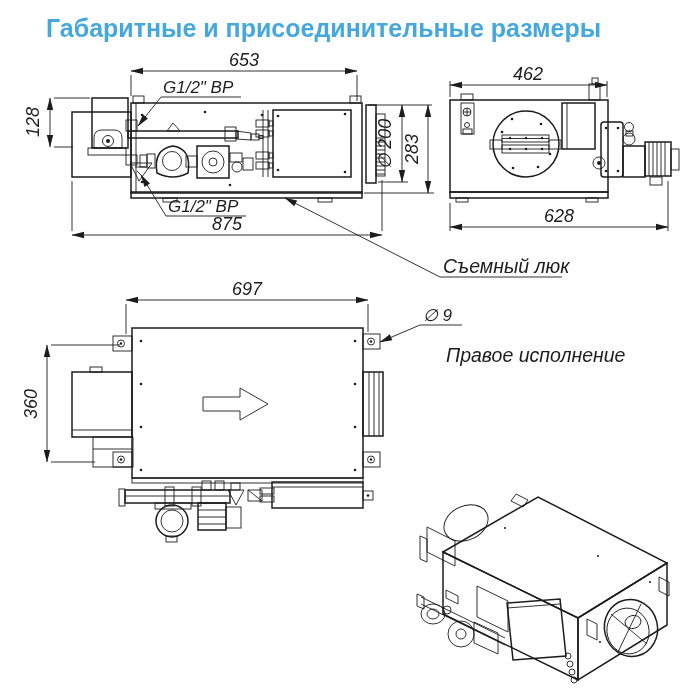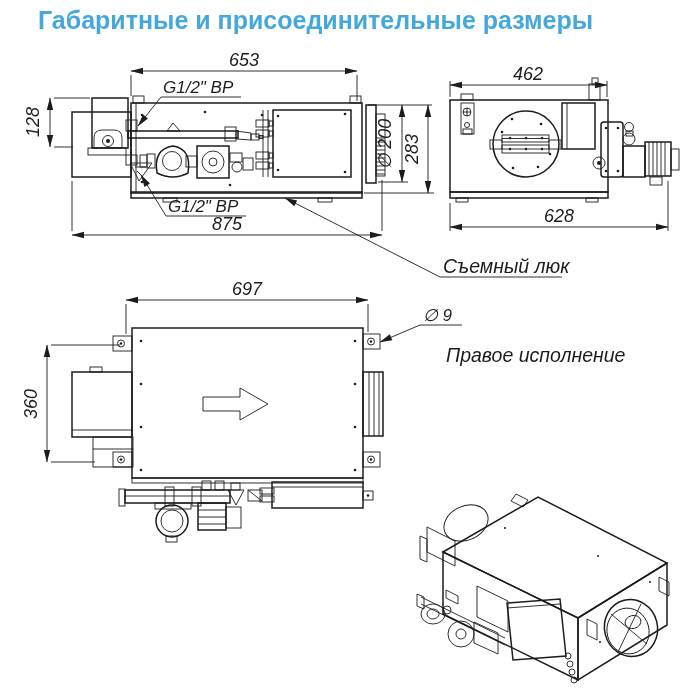--- a/index.html
+++ b/index.html
@@ -1,18 +1,18 @@
 <!DOCTYPE html>
 <html><head>
 <meta charset="utf-8">
 <style>
   html,body{margin:0;padding:0;background:#fff;}
   .canvas{position:relative;width:700px;height:700px;background:#fff;overflow:hidden;
           font-family:"Liberation Sans",sans-serif;}
-  .title{position:absolute;left:38px;top:6px;margin:0;font-size:25px;font-weight:bold;
+  .title{position:absolute;left:38px;top:6px;margin:8px;font-size:25px;font-weight:bold;
          color:#45a8dd;letter-spacing:0;}
   svg{position:absolute;left:0;top:0;}
   .o{stroke:#1c1c1c;stroke-width:1.5;fill:none;stroke-linejoin:miter;}
   .t{stroke:#1c1c1c;stroke-width:0.9;fill:none;}
   .d{stroke:#1c1c1c;stroke-width:0.9;fill:none;}
   .f{fill:#1c1c1c;stroke:none;}
   text{fill:#1c1c1c;}
   .dim{font:italic 18px "Liberation Sans",sans-serif;}
   .lbl{font:italic 17px "Liberation Sans",sans-serif;}
   .note{font:italic 19.5px "Liberation Sans",sans-serif;}

